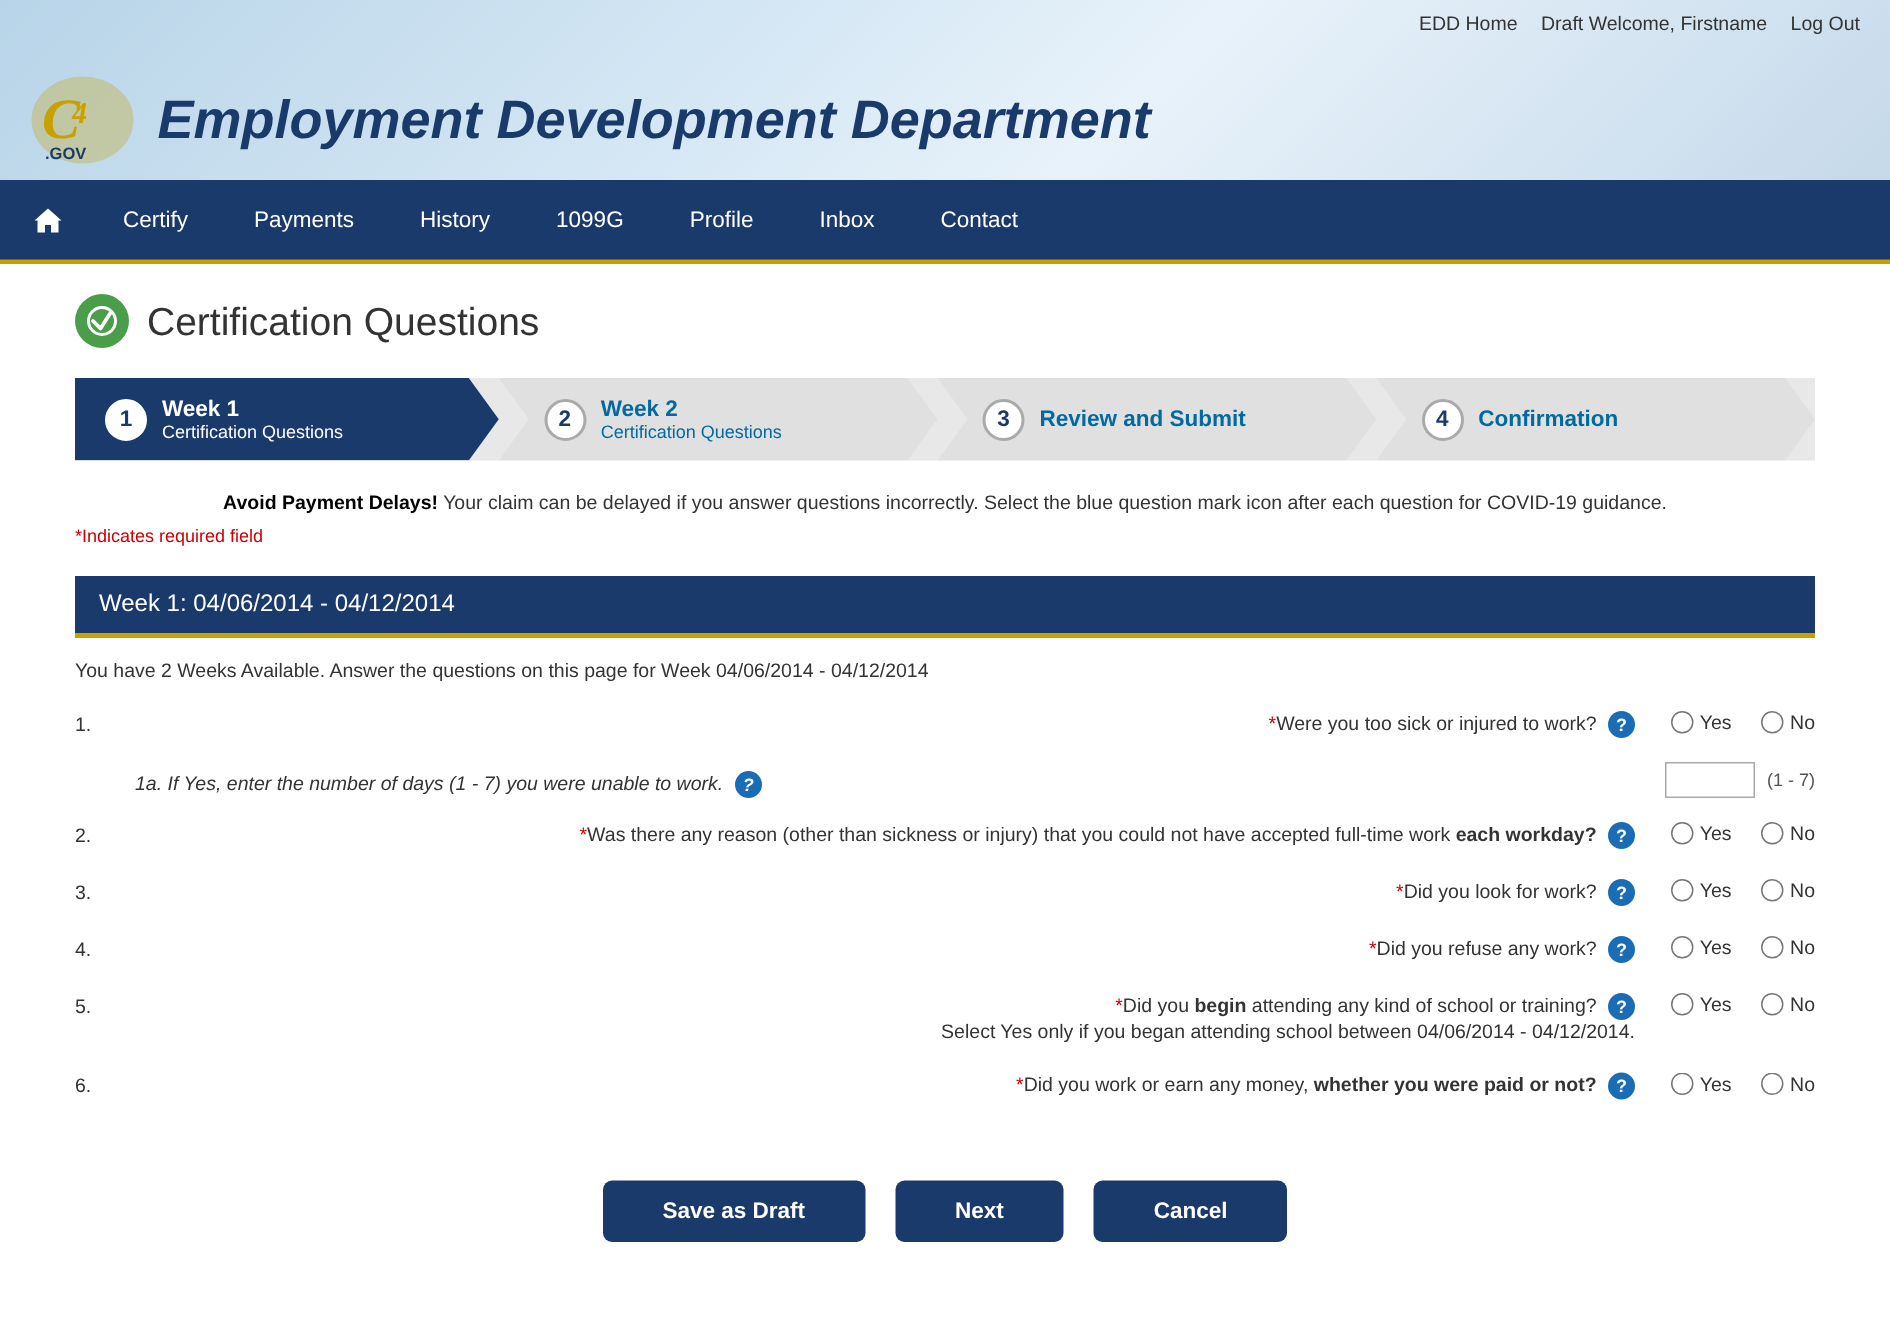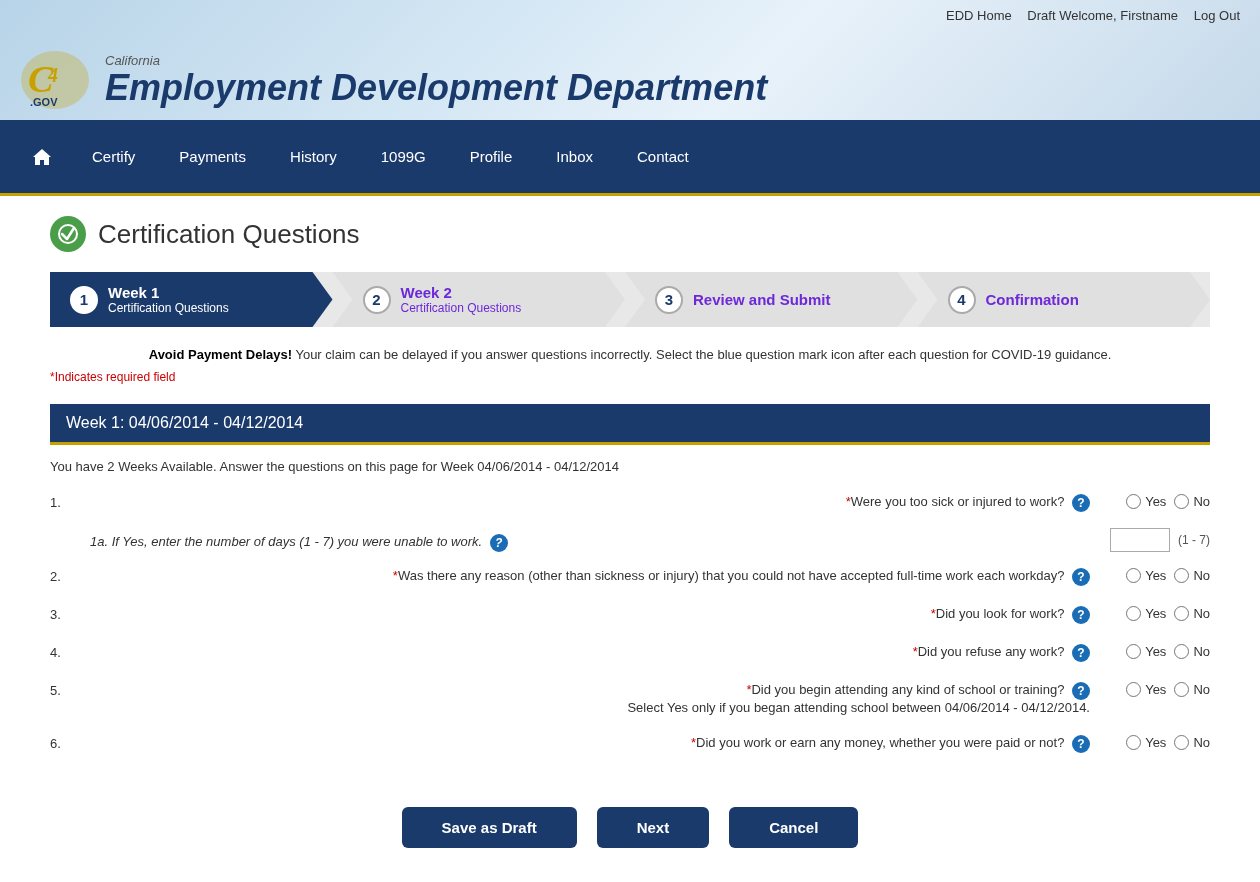--- a/index.html
+++ b/index.html
@@ -55,21 +55,21 @@
       font-weight: bold;
       font-style: italic;
       line-height: 1.1;
     }
 
     
     .nav-bar {
       background: #1a3a6b;
       display: flex;
       align-items: center;
-      padding: 14px;
+      padding: 4px;
       border-bottom: 3px solid #c8a000;
     }
     .nav-home {
       background: #1a3a6b;
       padding: 12px 18px;
       color: #fff;
       cursor: pointer;
       display: flex;
       align-items: center;
     }
@@ -156,21 +156,21 @@
       border: 2px solid #fff;
     }
     .step-text .step-title {
       font-size: 15px;
       font-weight: bold;
     }
     .step-text .step-subtitle {
       font-size: 12px;
     }
     .step.active .step-text { color: #fff; }
-    .step:not(.active) .step-text { color: #6d28d9; }
+    .step:not(.active) .step-text { color: #0369a1; }
 
     
     .warning-text {
       font-size: 13px;
       margin-bottom: 8px;
       color: #333;
       text-align: center;
     }
     .warning-text strong { color: #000; }
 
@@ -214,41 +214,41 @@
       font-size: 13px;
       color: #333;
       padding-top: 1px;
     }
     .question-text {
       flex: 1;
       font-size: 13px;
       color: #333;
       text-align: right;
     }
-    .question-text strong { font-weight: normal; }
+    .question-text strong { font-weight: bold; }
     .help-icon {
       display: inline-flex;
       align-items: center;
       justify-content: center;
       width: 18px;
       height: 18px;
       border-radius: 50%;
       background: #1a6db5;
       color: #fff;
       font-size: 12px;
       font-weight: bold;
       margin-left: 4px;
       cursor: pointer;
       vertical-align: middle;
       flex-shrink: 0;
     }
     .question-answers {
       display: flex;
       align-items: center;
-      gap: 8px;
+      gap: 20px;
       min-width: 120px;
       justify-content: flex-end;
     }
     .radio-label {
       display: flex;
       align-items: center;
       gap: 4px;
       font-size: 13px;
       cursor: pointer;
     }
@@ -324,21 +324,20 @@
   <div class="logo-area">
     <div class="logo-badge">
       <svg viewBox="0 0 70 60" xmlns="http://www.w3.org/2000/svg">
         <ellipse cx="35" cy="30" rx="34" ry="29" fill="#c8a000" opacity="0.3"></ellipse>
         <text x="8" y="42" font-size="38" font-weight="bold" fill="#c8a000" font-style="italic" font-family="Georgia, serif">C</text>
         <text x="28" y="32" font-size="20" font-weight="bold" fill="#c8a000" font-style="italic" font-family="Georgia, serif">4</text>
         <text x="10" y="56" font-size="11" font-weight="bold" fill="#1a3a6b" font-family="Arial">.GOV</text>
       </svg>
     </div>
     <div class="dept-text">
-      <span class="california">California</span>
       <span class="dept-name">Employment Development Department</span>
     </div>
   </div>
 </div>
 
 <nav class="nav-bar">
   <div class="nav-home">
     <svg width="20" height="18" viewBox="0 0 20 18" fill="white" xmlns="http://www.w3.org/2000/svg">
       <path d="M10 1L1 9h2v8h5v-5h4v5h5V9h2L10 1z"></path>
     </svg>

